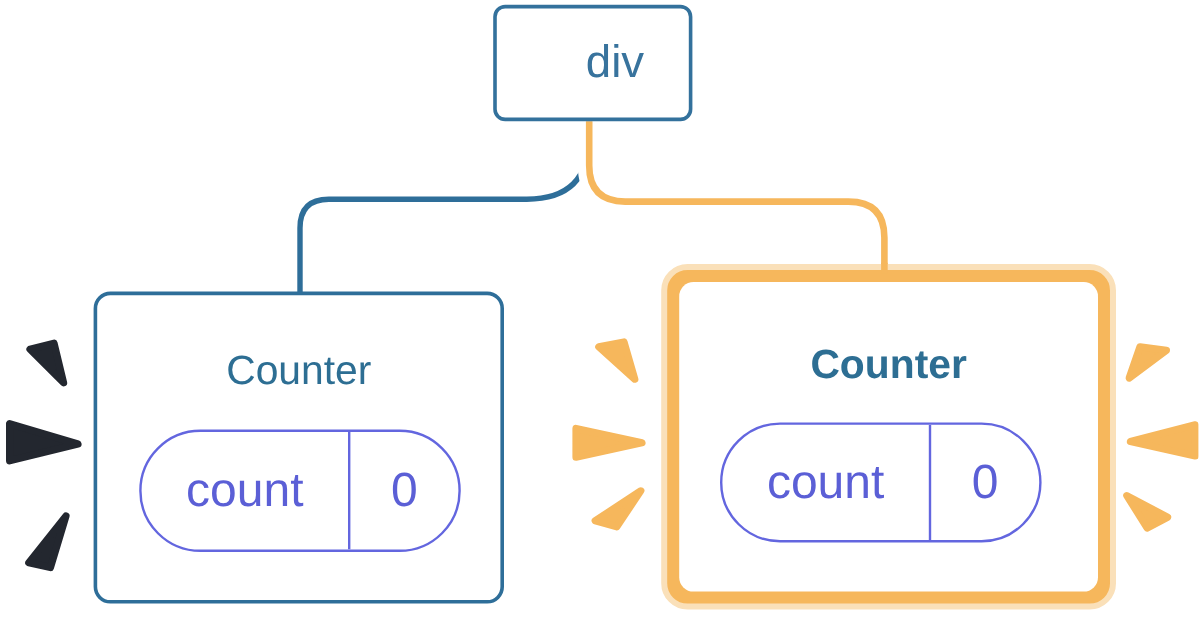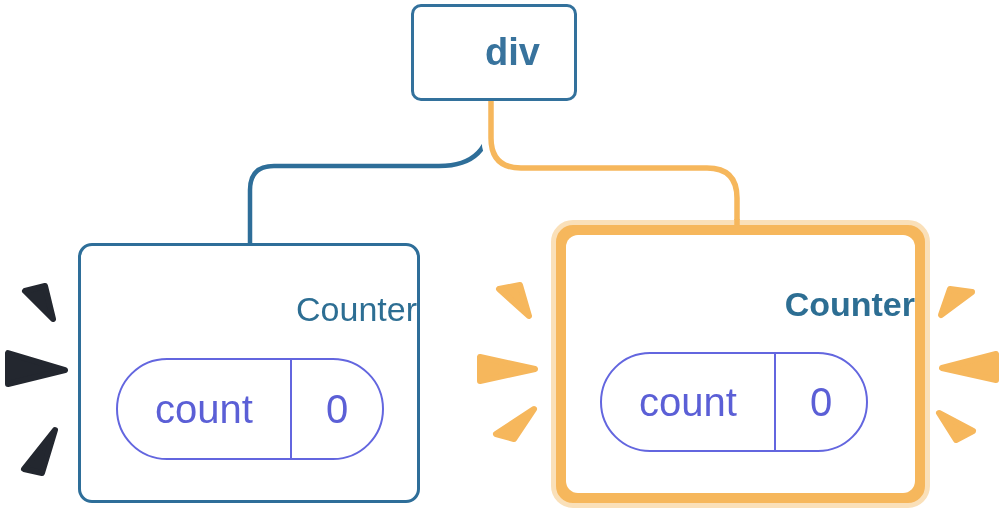--- a/index.html
+++ b/index.html
@@ -39,21 +39,21 @@
     position:absolute;
     left:411px; top:4px;
     width:166px; height:97px;
     box-sizing:border-box;
     background:#fff;
     border:3.5px solid var(--blue);
     border-radius:10px;
     display:flex; align-items:center; justify-content:center;
     font-size:38px;
     color:#38739D;
-    font-weight:700;
+    font-weight:400;
     padding-left:37px;
   }
 
   .card{
     position:absolute;
     box-sizing:border-box;
   }
   .card-left{
     left:78px; top:243px;
     width:342px; height:260px;
@@ -72,21 +72,21 @@
   .card-right-inner{
     position:relative;
     background:#fff;
     border-radius:12px;
     width:100%; height:100%;
     box-sizing:border-box;
   }
   .card-title{
     position:absolute;
     left:0; right:0;
-    text-align:right;
+    text-align:center;
     color:var(--title-blue);
     font-size:34px;
   }
   .card-left .card-title{ top:44px; font-weight:500; }
   .card-right-inner .card-title{ top:50px; font-weight:700; }
 
   .pill{
     position:absolute;
     display:flex;
     box-sizing:border-box;

